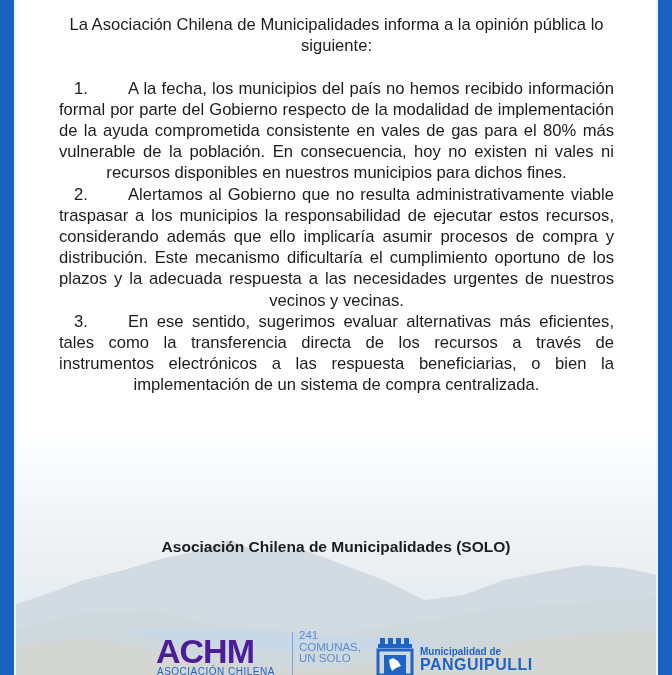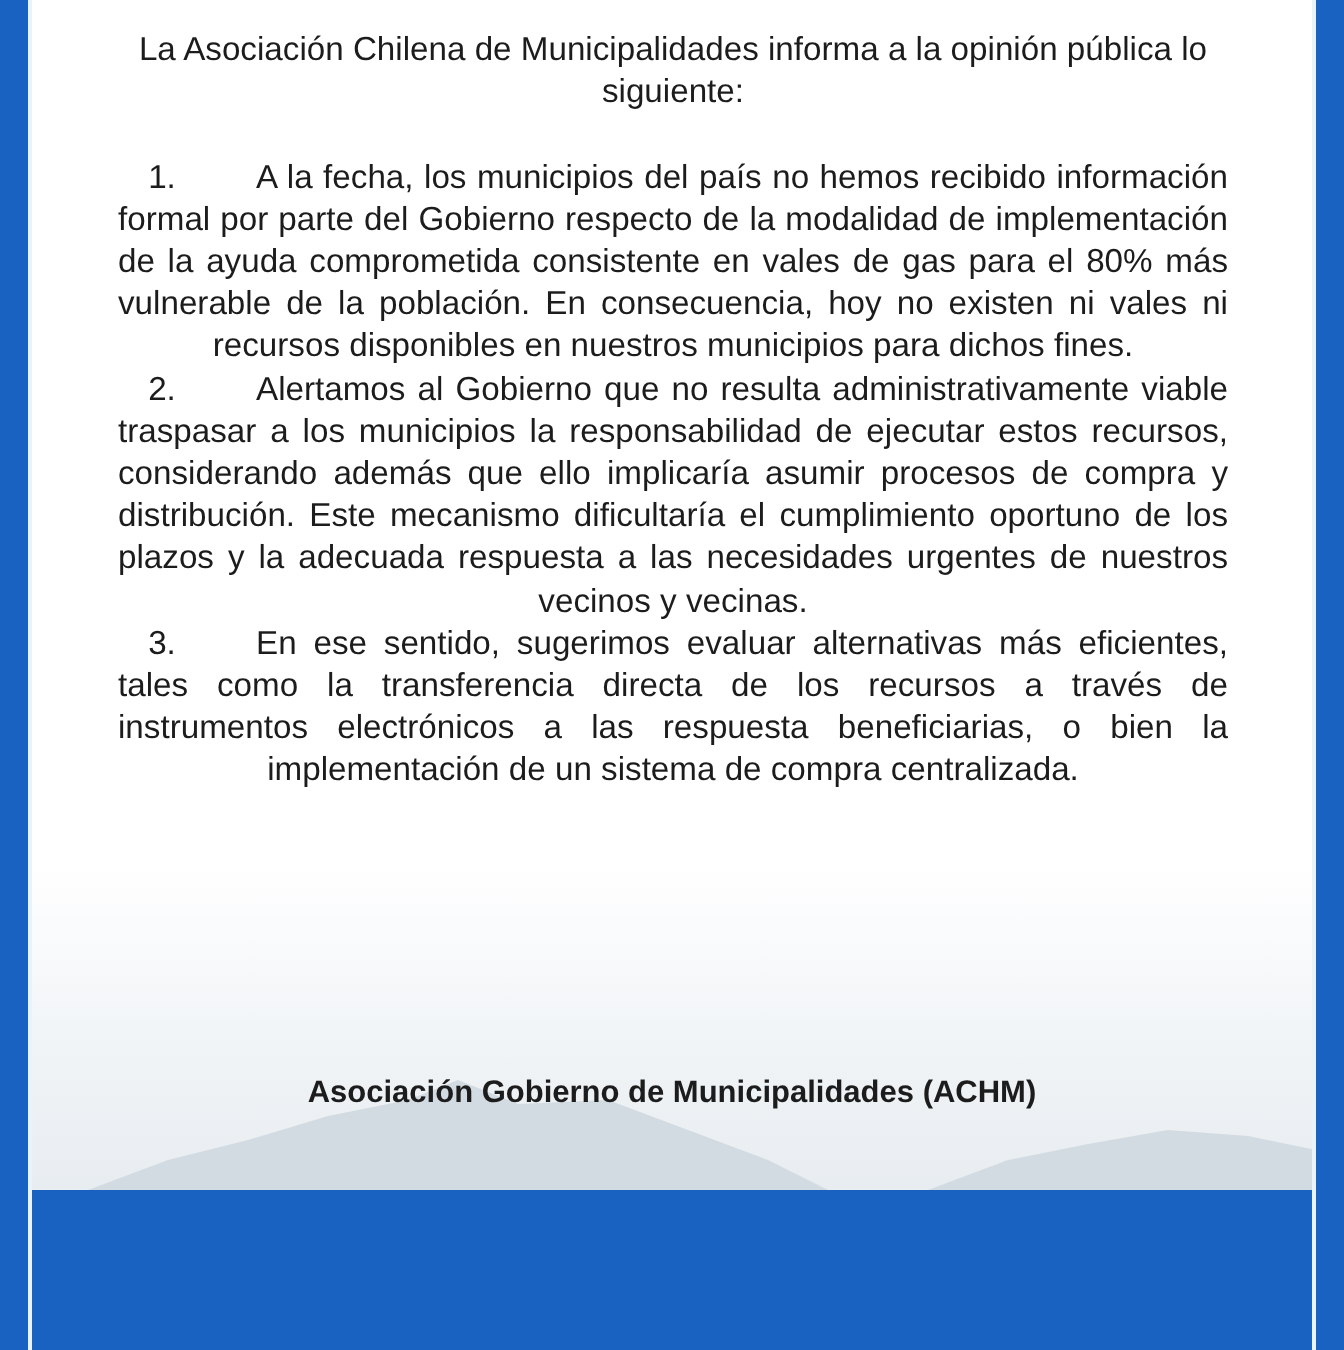--- a/index.html
+++ b/index.html
@@ -2,21 +2,21 @@
 <html><head>
 <meta charset="utf-8">
 <style>
   * { margin:0; padding:0; box-sizing:border-box; }
   html, body { width:672px; height:675px; overflow:hidden; background:#1c63c1; }
   .frame {
     position:absolute; left:0; top:0; width:672px; height:675px;
     background:#1a62c2;
   }
   .inner {
-    position:absolute; left:14px; top:0; width:644px; height:595px;
+    position:absolute; left:14px; top:0; width:644px; height:675px;
     background:#ffffff; overflow:hidden;
   }
   .inner-edge-l { position:absolute; left:14px; top:0; width:2px; height:675px; background:#e9f3fb; }
   .inner-edge-r { position:absolute; left:656px; top:0; width:2px; height:675px; background:#e9f3fb; }
   
   .landscape { position:absolute; left:0; top:430px; width:644px; height:245px; }
   .text {
     position:absolute; left:45px; top:14px; width:555px;
     font-family:"Liberation Sans", sans-serif; font-size:16.6px; line-height:21.2px;
     color:#1c1c1c; letter-spacing:0;
@@ -69,37 +69,41 @@
 
     <p class="para item"><span class="item-num">1.</span><span>A la fecha, los municipios del país no hemos recibido información formal por parte del Gobierno respecto de la modalidad de implementación de la ayuda comprometida consistente en vales de gas para el 80% más vulnerable de la población. En consecuencia, hoy no existen ni vales ni recursos disponibles en nuestros municipios para dichos fines.</span></p>
     <p class="para item"><span class="item-num">2.</span><span>Alertamos al Gobierno que no resulta administrativamente viable traspasar a los municipios la responsabilidad de ejecutar estos recursos, considerando además que ello implicaría asumir procesos de compra y distribución. Este mecanismo dificultaría el cumplimiento oportuno de los plazos y la adecuada respuesta a las necesidades urgentes de nuestros vecinos y vecinas.</span></p>
     <p class="para item"><span class="item-num">3.</span><span>En ese sentido, sugerimos evaluar alternativas más eficientes, tales como la transferencia directa de los recursos a través de instrumentos electrónicos a las respuesta beneficiarias, o bien la implementación de un sistema de compra centralizada.</span></p>
     <div class="gap"></div>
 
     <div class="gap"></div>
 
   </div>
 
-  <div class="signature">Asociación Gobierno de Municipalidades (ACHM)</div>
+  <div class="signature">Asociación Chilena de Municipalidades (SOLO)</div>
 
   <div class="logos">
     <div class="achm">ACHM</div>
     <div class="achm-sub">ASOCIACIÓN CHILENA</div>
     <div class="divider"></div>
     <div class="slogan">
       <div>241</div>
       <div>COMUNAS,</div>
       <div>UN SOLO</div>
     </div>
     <svg class="crest" viewBox="0 0 42 37">
       <rect x="4" y="0" width="5" height="6" fill="#1f64c4"></rect>
       <rect x="12" y="0" width="5" height="6" fill="#1f64c4"></rect>
       <rect x="20" y="0" width="5" height="6" fill="#1f64c4"></rect>
       <rect x="28" y="0" width="5" height="6" fill="#1f64c4"></rect>
       <rect x="2" y="6" width="34" height="4" fill="#1f64c4"></rect>
       <path d="M2 12 L36 12 L36 37 L2 37 Z" fill="none" stroke="#1f64c4" stroke-width="3"></path>
       <path d="M8 17 L30 17 L30 37 L8 37 Z" fill="#1f64c4"></path>
       <path d="M13 22 L17 20 L22 23 L25 28 L20 30 L16 33 L14 28 Z" fill="#ffffff"></path>
     </svg>
+    <div class="muni">
+      <div>Municipalidad de</div>
+      <div class="muni-big">PANGUIPULLI</div>
+    </div>
   </div>
 </div>
 <div class="inner-edge-l"></div>
 <div class="inner-edge-r"></div>
 
 </body></html>

